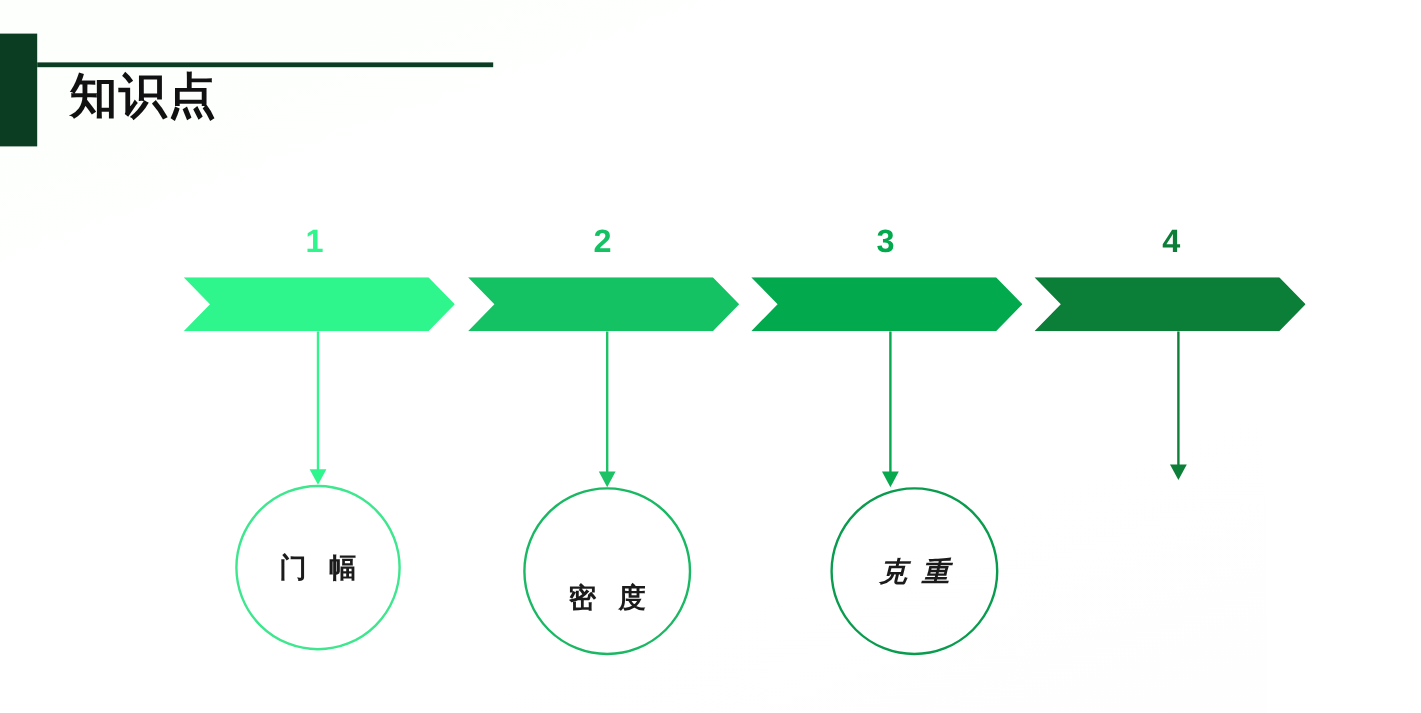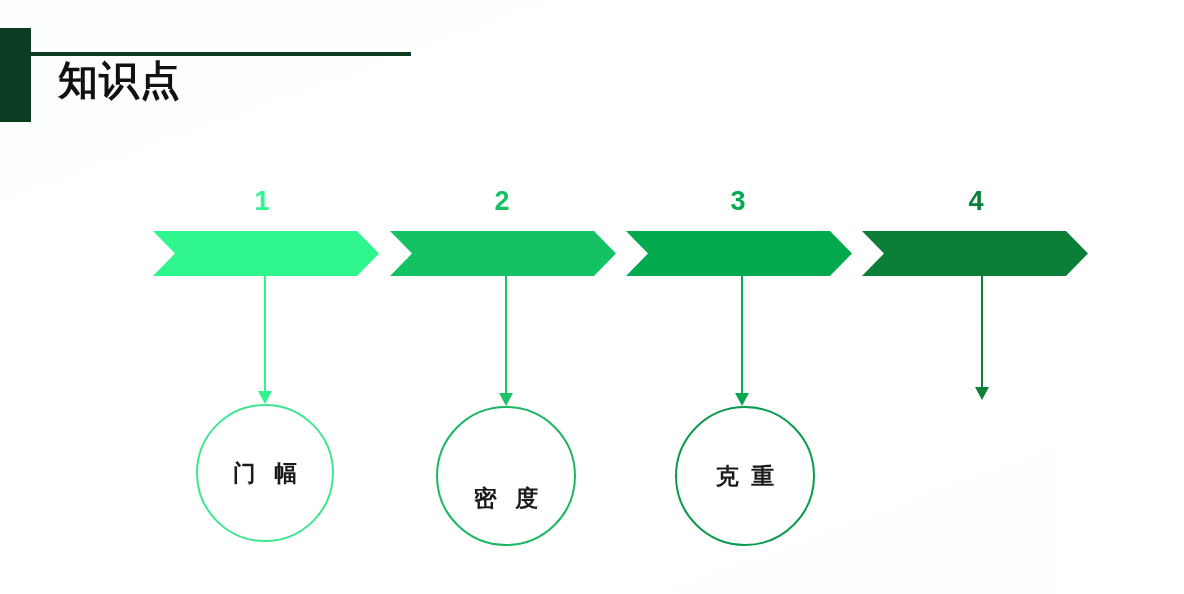--- a/index.html
+++ b/index.html
@@ -91,21 +91,21 @@
     font-size: 23px;
     font-weight: bold;
     color: #1b1b1b;
     line-height: 1.15;
     white-space: pre-line;
   }
 
   
   #circle-1 { left: 196px; top: 404px; width: 138px; height: 138px; }
   #circle-2 { left: 436px; top: 406px; width: 140px; height: 140px; }
-  #circle-3 { left: 675px; top: 406px; width: 140px; height: 140px; }
+  #circle-3 { left: 692px; top: 406px; width: 140px; height: 140px; font-style: italic; }
   #circle-4 { left: 908px; top: 400px; width: 148px; height: 148px; }
 
   #circle-1 .circle-label { letter-spacing: 6px; text-indent: 6px; }
   #circle-2 .circle-label { letter-spacing: 6px; text-indent: 6px; margin-top: 45px; }
   #circle-3 .circle-label { letter-spacing: 3px; text-indent: 3px; }
   #circle-4 .circle-label { letter-spacing: 0px; font-size: 22px; }
 </style>
 </head>
 <body>
 

